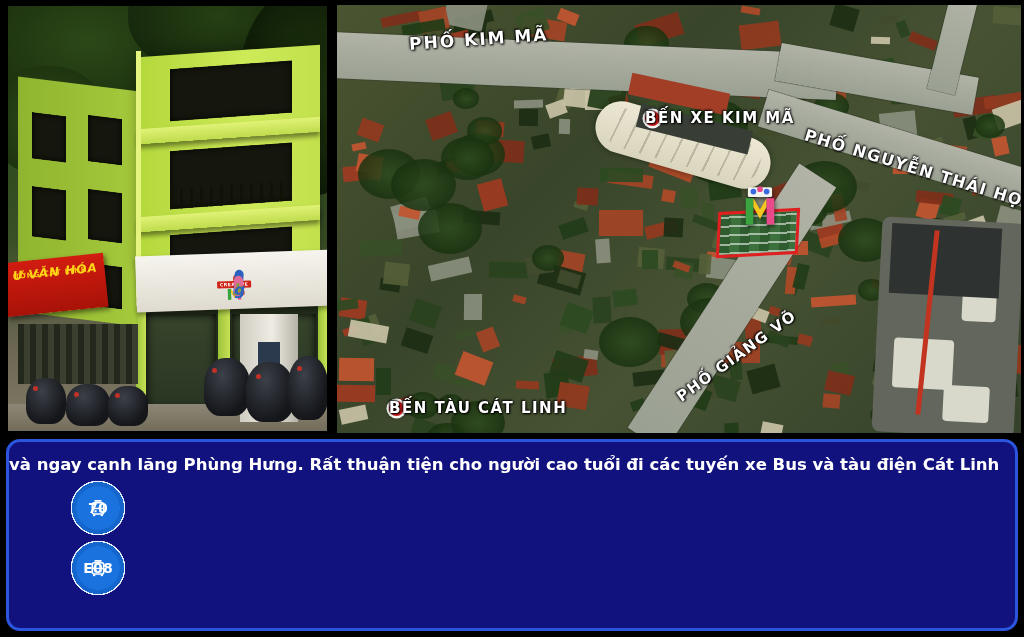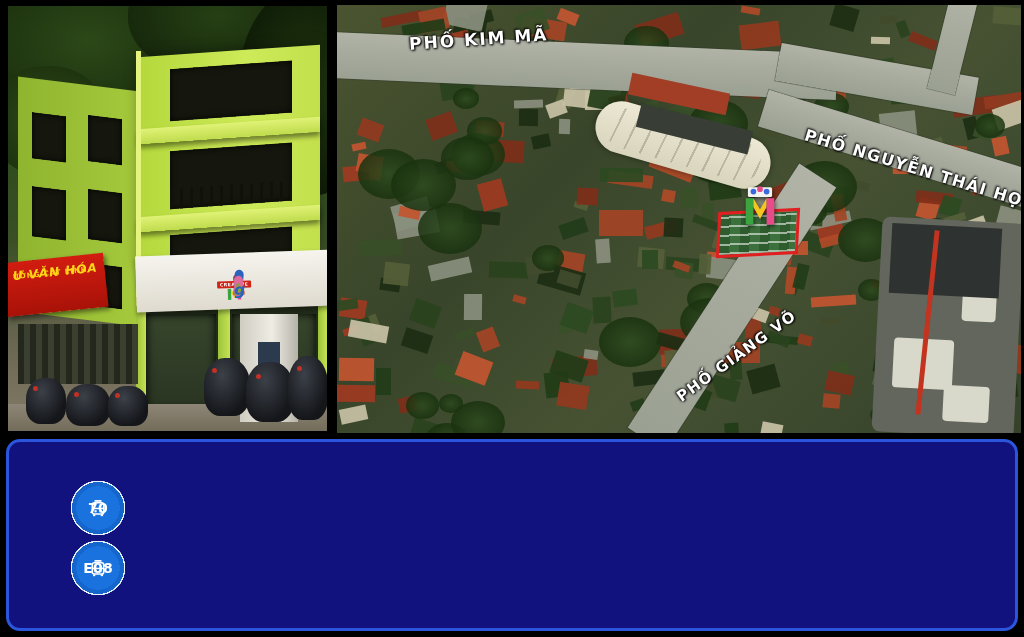--- a/index.html
+++ b/index.html
@@ -468,26 +468,35 @@
         <circle cx="14" cy="6" r="2.6" fill="#3a6ae0"></circle>
           <circle cx="20" cy="3.8" r="2.6" fill="#e8488a"></circle>
           <circle cx="26" cy="6" r="2.6" fill="#3a6ae0"></circle>
         <polygon points="7,36 7,12 14,12 14,36" fill="#3aa440"></polygon>
         <polygon points="14,12 20,22 26,12 26,20 20,31 14,20" fill="#f5c520"></polygon>
         <polygon points="26,36 26,12 33,12 33,36" fill="#e84a8a"></polygon>
       </svg>
     </div>
 
     <div class="map-label" style="left:72px;top:24px;font-size:17px;letter-spacing:2px;transform:rotate(-4deg);">PHỐ KIM MÃ</div>
+    <div class="poi" style="left:308px;top:104px;">
+      <span class="red-dot"></span>
+      <span class="map-label" style="position:static;font-size:15px;letter-spacing:1.5px;">BẾN XE KIM MÃ</span>
+    </div>
     <div class="map-label" style="left:468px;top:120px;font-size:16px;letter-spacing:1.5px;transform:rotate(17deg);transform-origin:left center;">PHỐ NGUYỄN THÁI HỌC</div>
     <div class="map-label" style="left:328px;top:342px;font-size:15px;letter-spacing:1.5px;transform:rotate(-36deg);">PHỐ GIẢNG VÕ</div>
+    <div class="poi" style="left:52px;top:394px;">
+      <span class="red-dot"></span>
+      <span class="map-label" style="position:static;font-size:15px;letter-spacing:1.5px;">BẾN TÀU CÁT LINH</span>
+    </div>
   </section>
 
   <section id="info-box">
     <div id="info-text">
+      <span class="info-line">và ngay cạnh lăng Phùng Hưng. Rất thuận tiện cho người cao tuổi đi các tuyến xe Bus và tàu điện Cát Linh</span>
     </div>
     <div class="bus-row" id="bus-row-1">
         <div class="badge">
           <svg width="22" height="21" viewBox="0 0 24 24">
             <rect x="8" y="1.2" width="8" height="2" fill="#fff"></rect>
             <rect x="5.5" y="4.2" width="13" height="13" rx="2" fill="none" stroke="#fff" stroke-width="1.8"></rect>
             <line x1="5.5" y1="10.8" x2="18.5" y2="10.8" stroke="#fff" stroke-width="1.6"></line>
             <rect x="8" y="12.8" width="2.4" height="2.4" fill="#fff"></rect>
             <rect x="13.6" y="12.8" width="2.4" height="2.4" fill="#fff"></rect>
             <rect x="6.3" y="17.4" width="2.6" height="2.2" fill="#fff"></rect>

